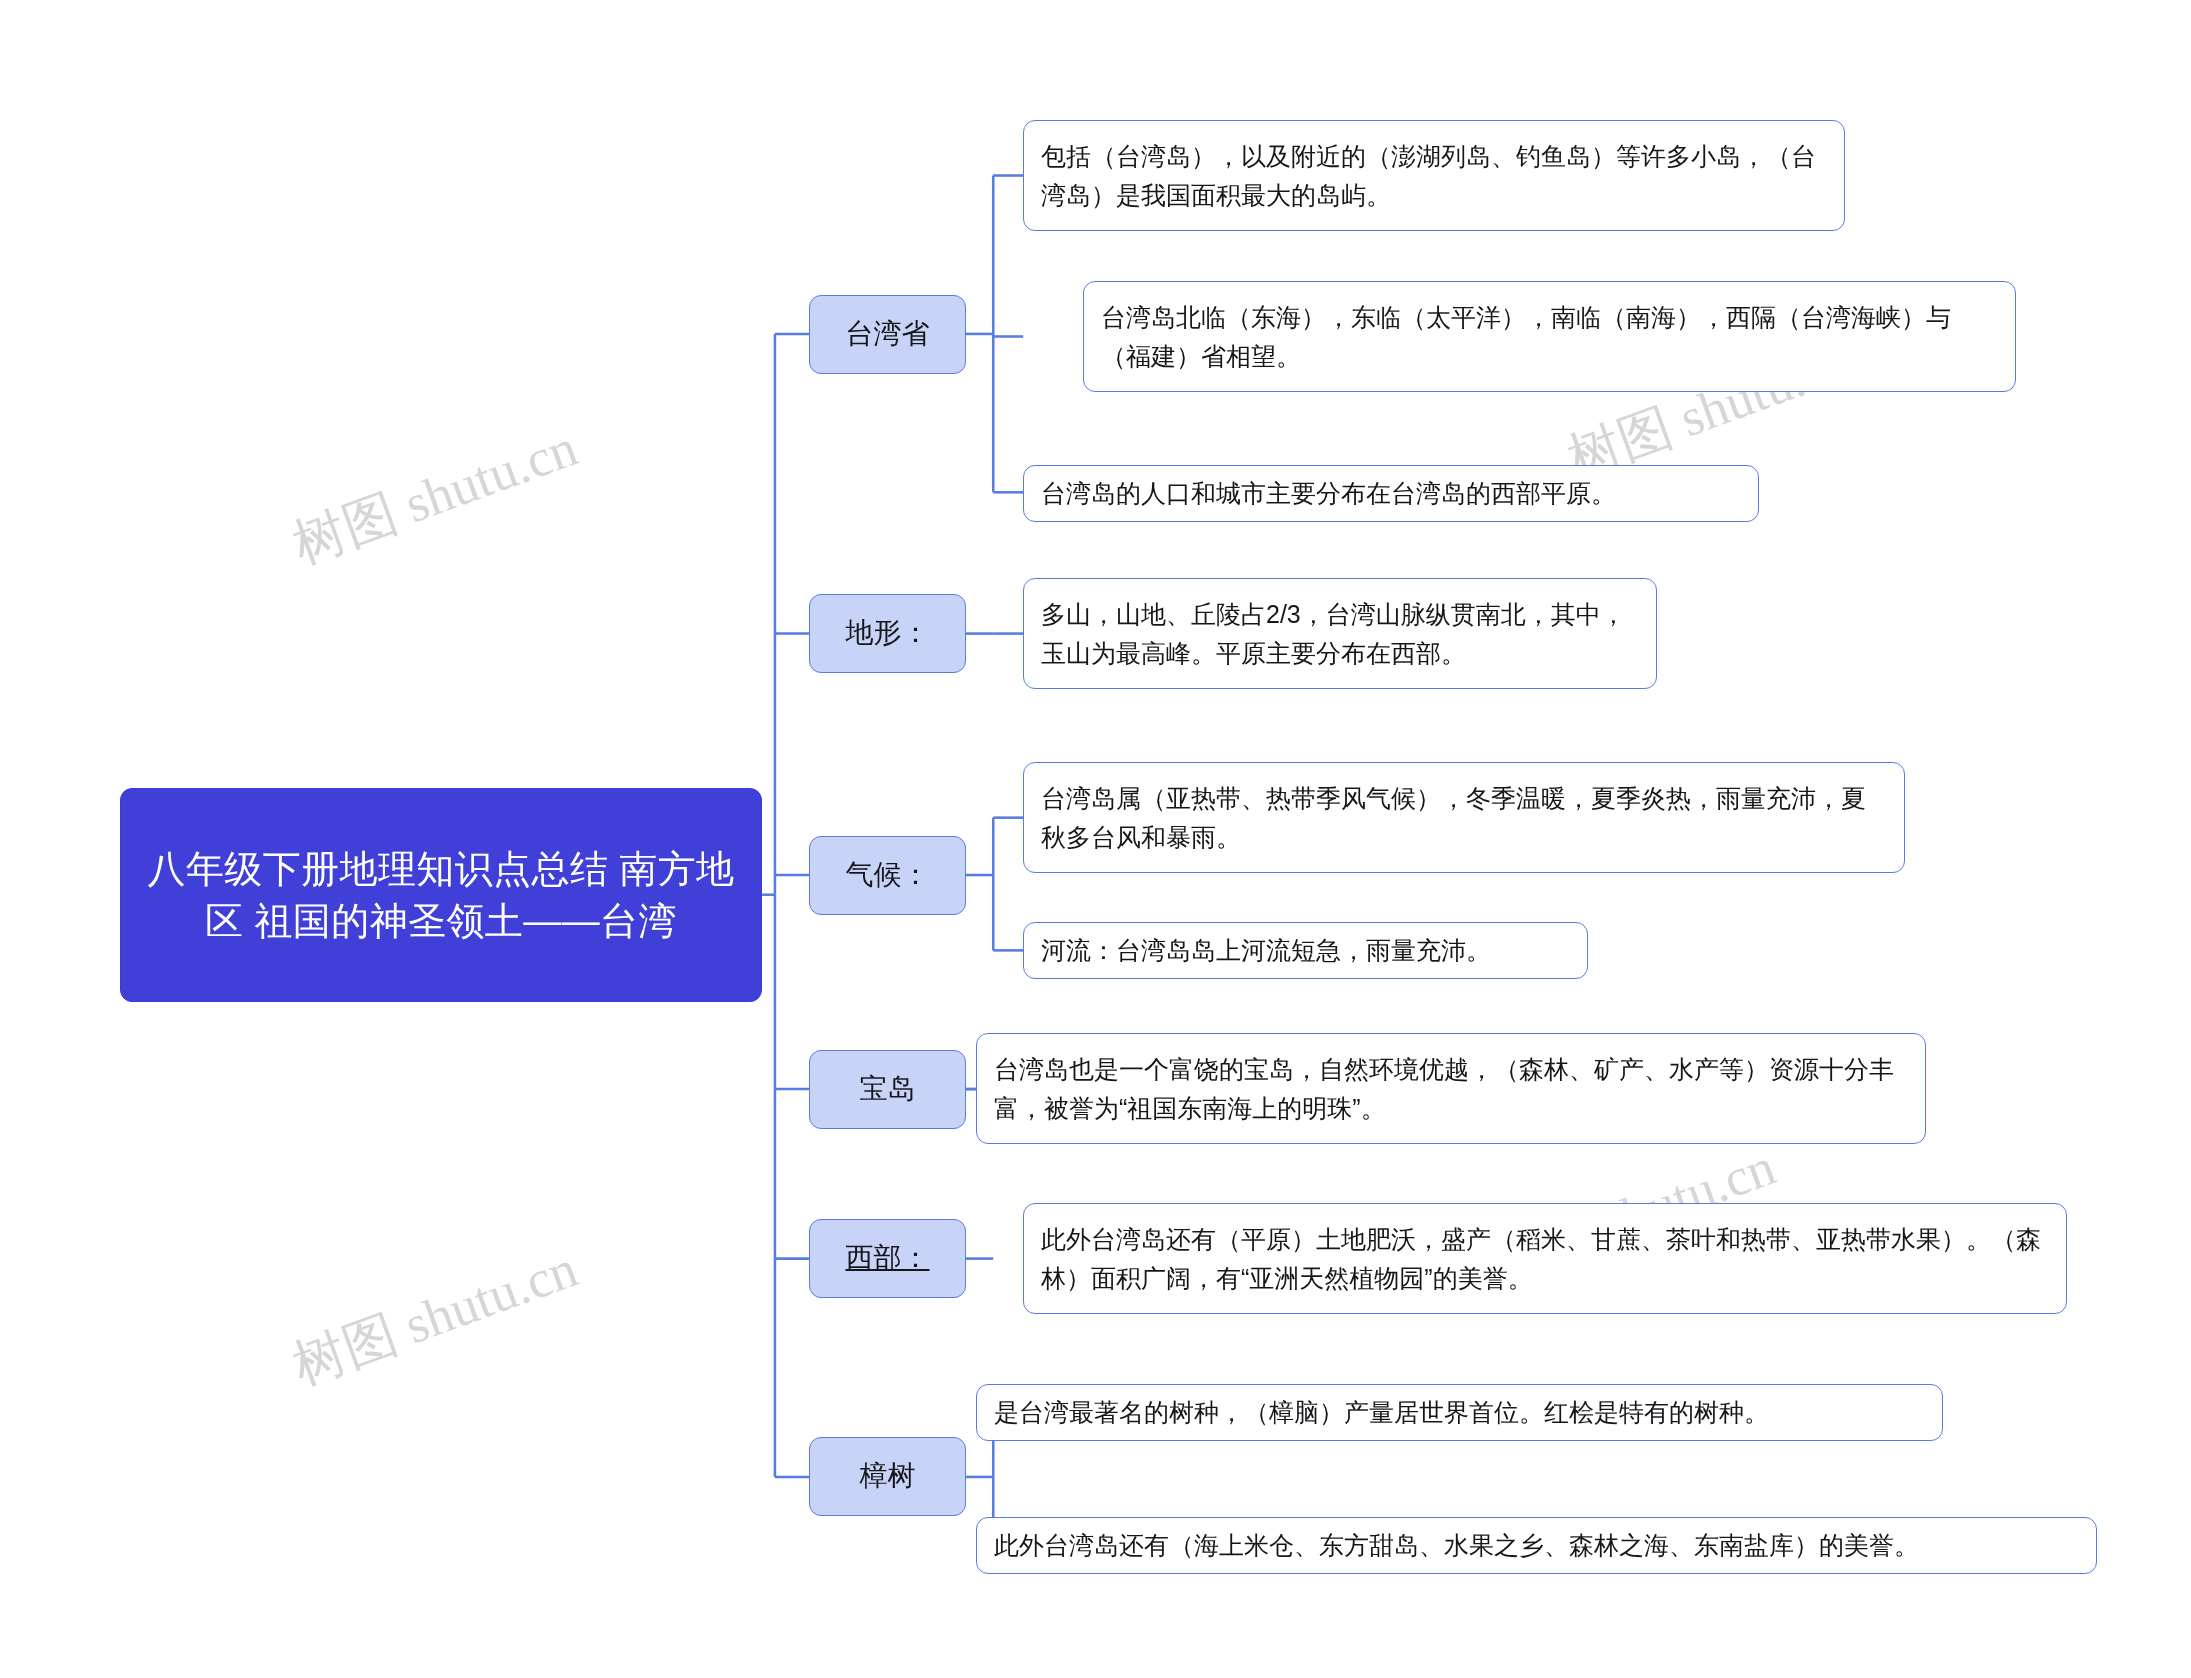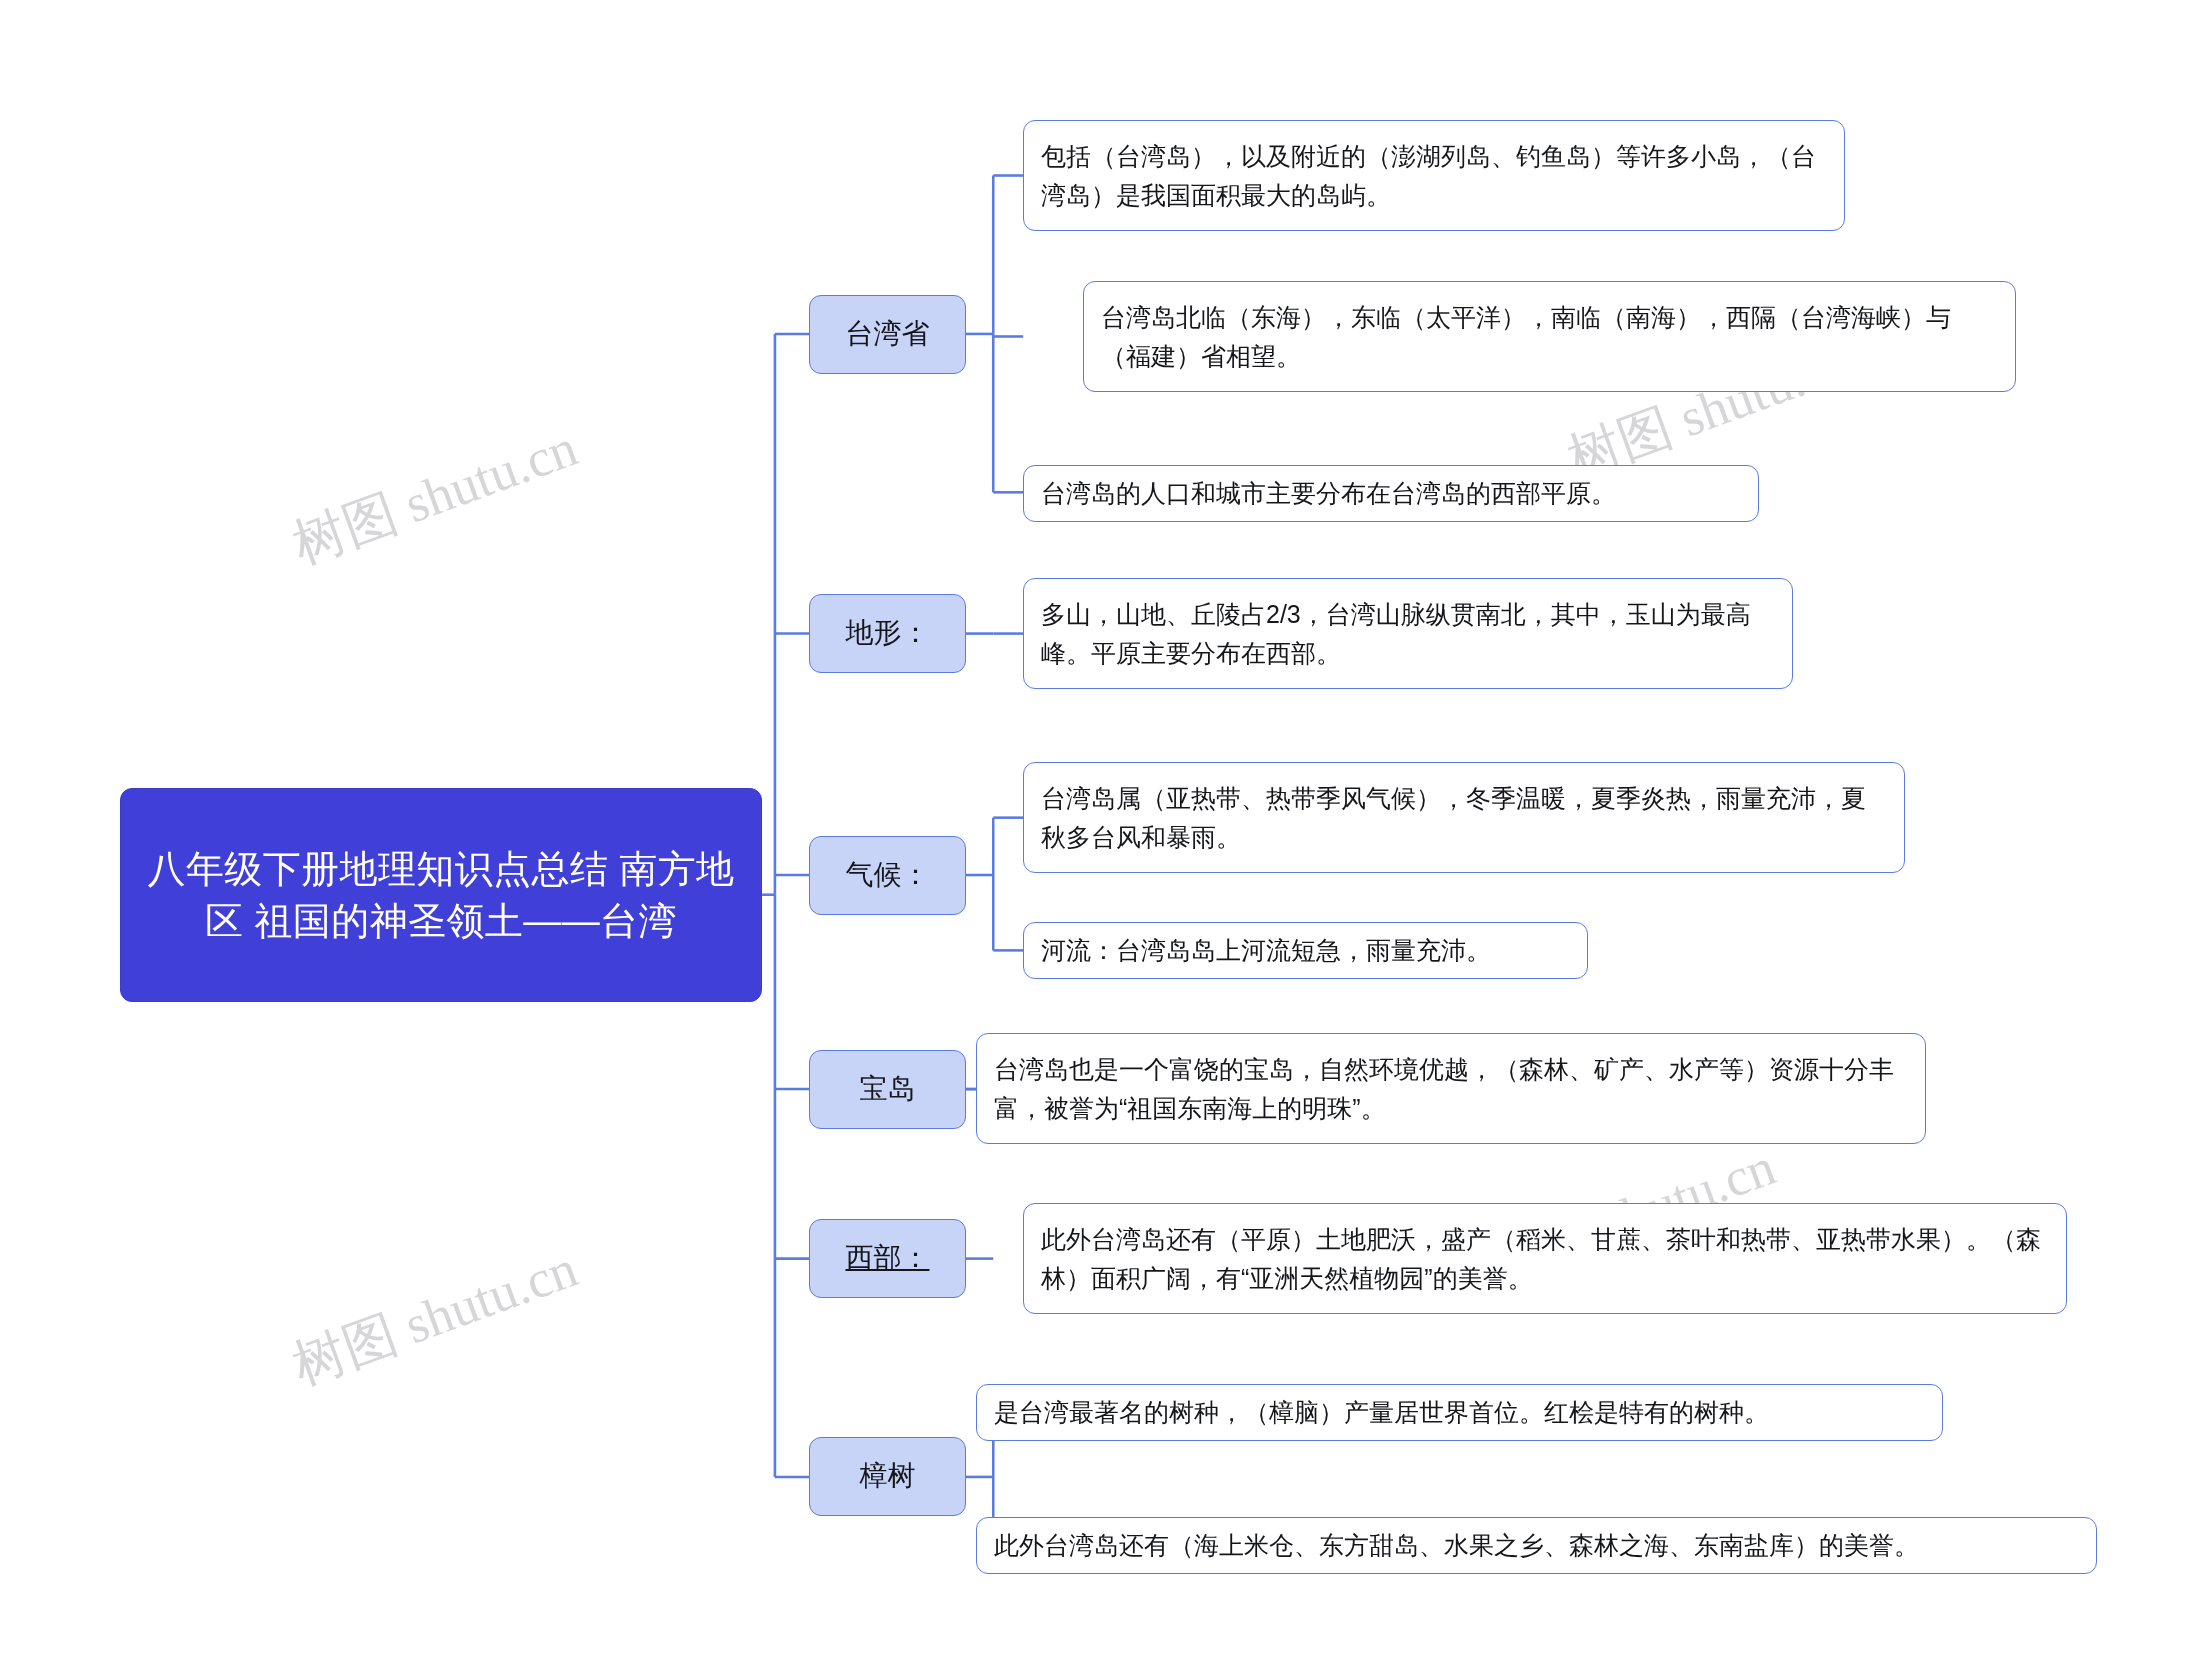--- a/index.html
+++ b/index.html
@@ -149,21 +149,21 @@
   <div class="node leaf" style="left:1060px; top:281px; width:933px; height:111px;margin-left:23px;">
     <span>台湾岛北临（东海），东临（太平洋），南临（南海），西隔（台湾海峡）与（福建）省相望。</span>
   </div>
   <div class="node leaf" style="left:1023px; top:465px; width:736px; height:57px;">
     <span>台湾岛的人口和城市主要分布在台湾岛的西部平原。</span>
   </div>
 
   <div class="node branch" style="left:809px; top:594px; width:157px; height:79px;">
     <span>地形：</span>
   </div>
-  <div class="node leaf" style="left:1023px; top:578px; width:770px; height:111px;">
+  <div class="node leaf" style="left:1023px; top:578px; width:634px; height:111px;">
     <span>多山，山地、丘陵占2/3，台湾山脉纵贯南北，其中，玉山为最高峰。平原主要分布在西部。</span>
   </div>
 
   <div class="node branch" style="left:809px; top:836px; width:157px; height:79px;">
     <span>气候：</span>
   </div>
   <div class="node leaf" style="left:1023px; top:762px; width:882px; height:111px;">
     <span>台湾岛属（亚热带、热带季风气候），冬季温暖，夏季炎热，雨量充沛，夏秋多台风和暴雨。</span>
   </div>
   <div class="node leaf" style="left:1023px; top:922px; width:565px; height:57px;">

